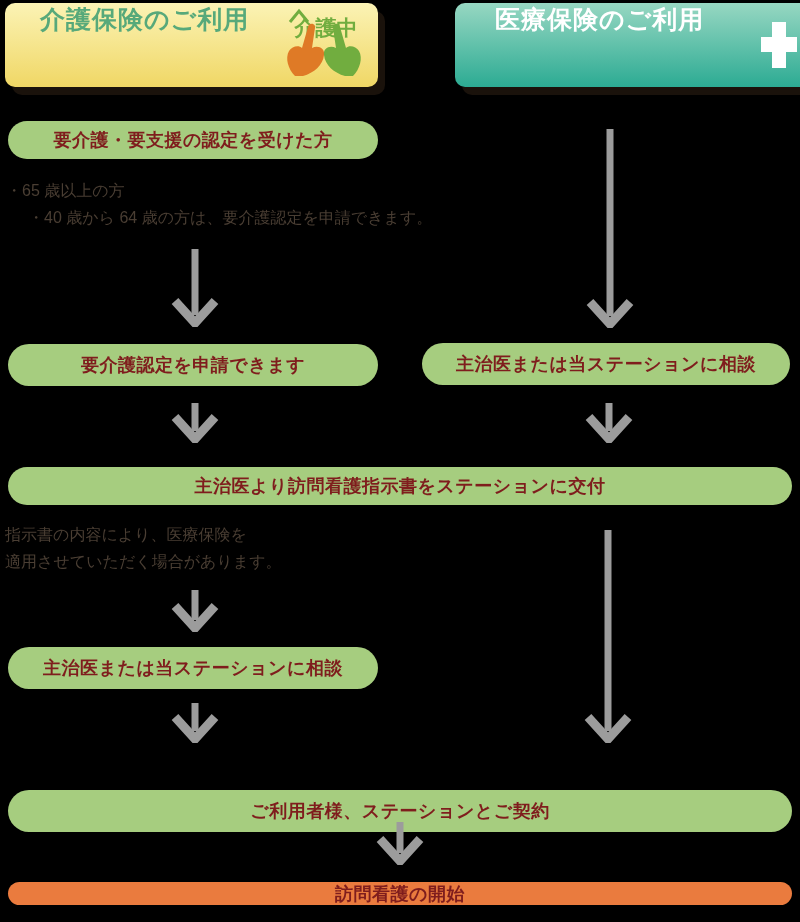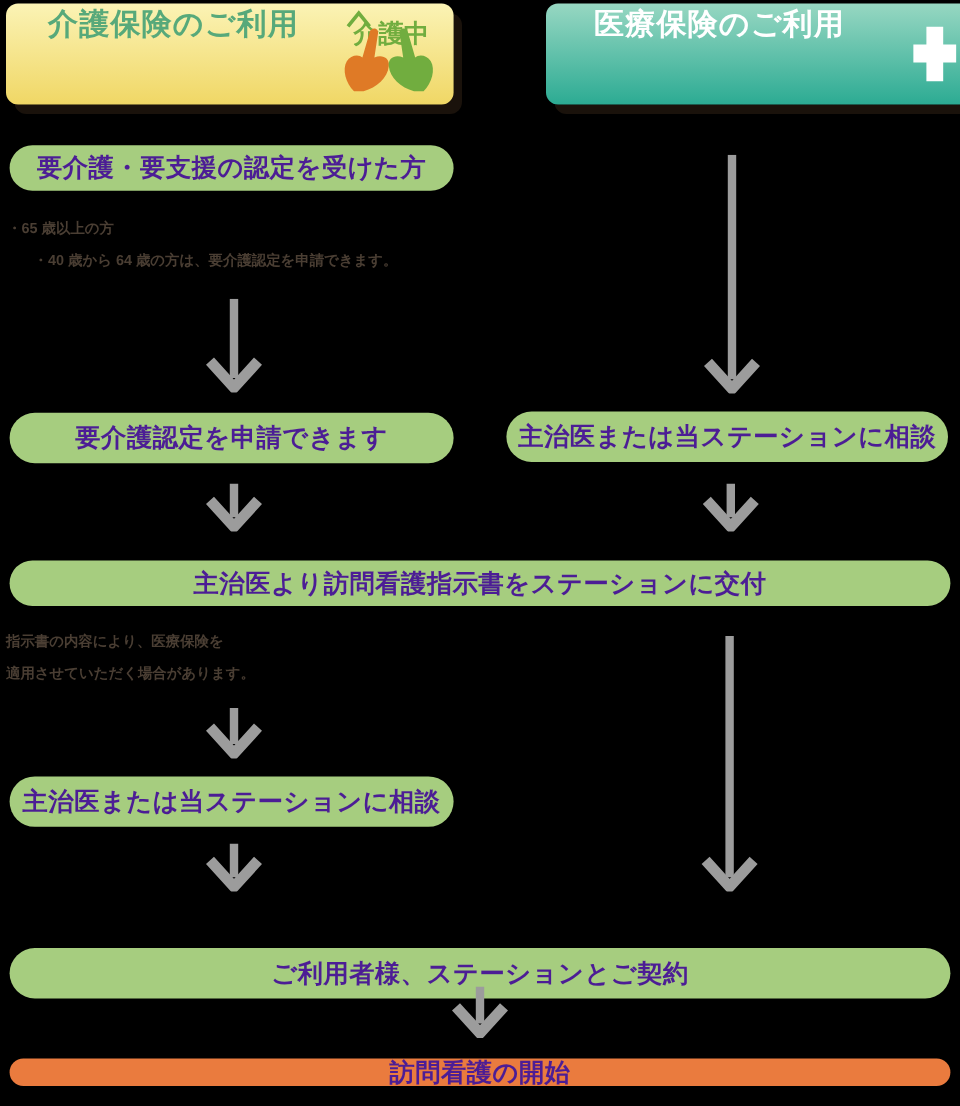--- a/index.html
+++ b/index.html
@@ -56,35 +56,35 @@
     position: absolute;
     right: 34px;
     top: 19px;
     width: 36px;
     height: 46px;
   }
   .pill {
     position: absolute;
     border-radius: 22px;
     background: var(--pill-green);
-    color: #4c1d95;
+    color: #7f1d1d;
     font-weight: bold;
-    font-size: 21px;
+    font-size: 18px;
     letter-spacing: 0.5px;
     display: flex;
     align-items: center;
     justify-content: center;
     white-space: nowrap;
   }
   .pill-start { background: var(--start-orange); }
   .note {
     position: absolute;
     color: var(--note-text);
-    font-size: 12px;
-    font-weight: bold;
+    font-size: 16px;
+    font-weight: normal;
     line-height: 27px;
     white-space: nowrap;
   }
   .arrow { position: absolute; }
   .arrow line, .arrow path {
     stroke: var(--arrow-gray);
     fill: none;
   }
 </style>
 </head>

